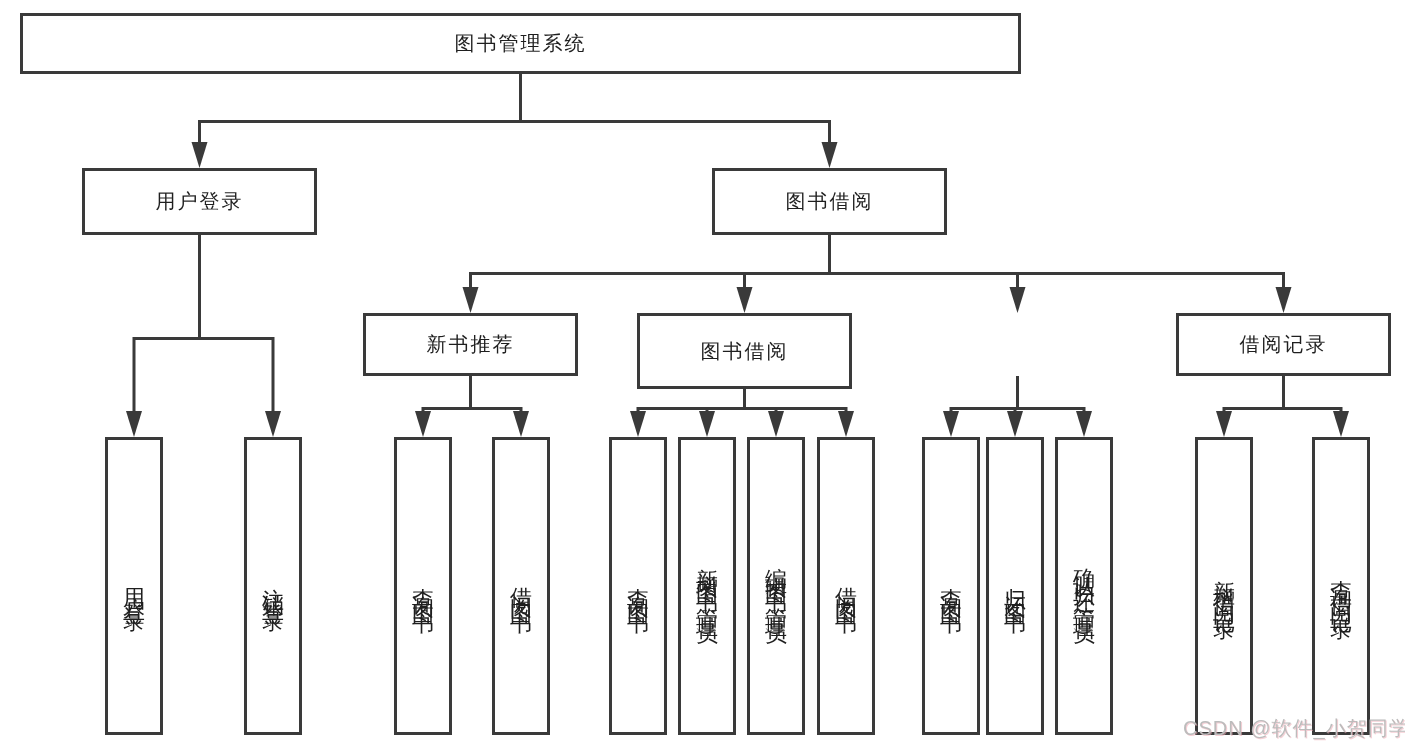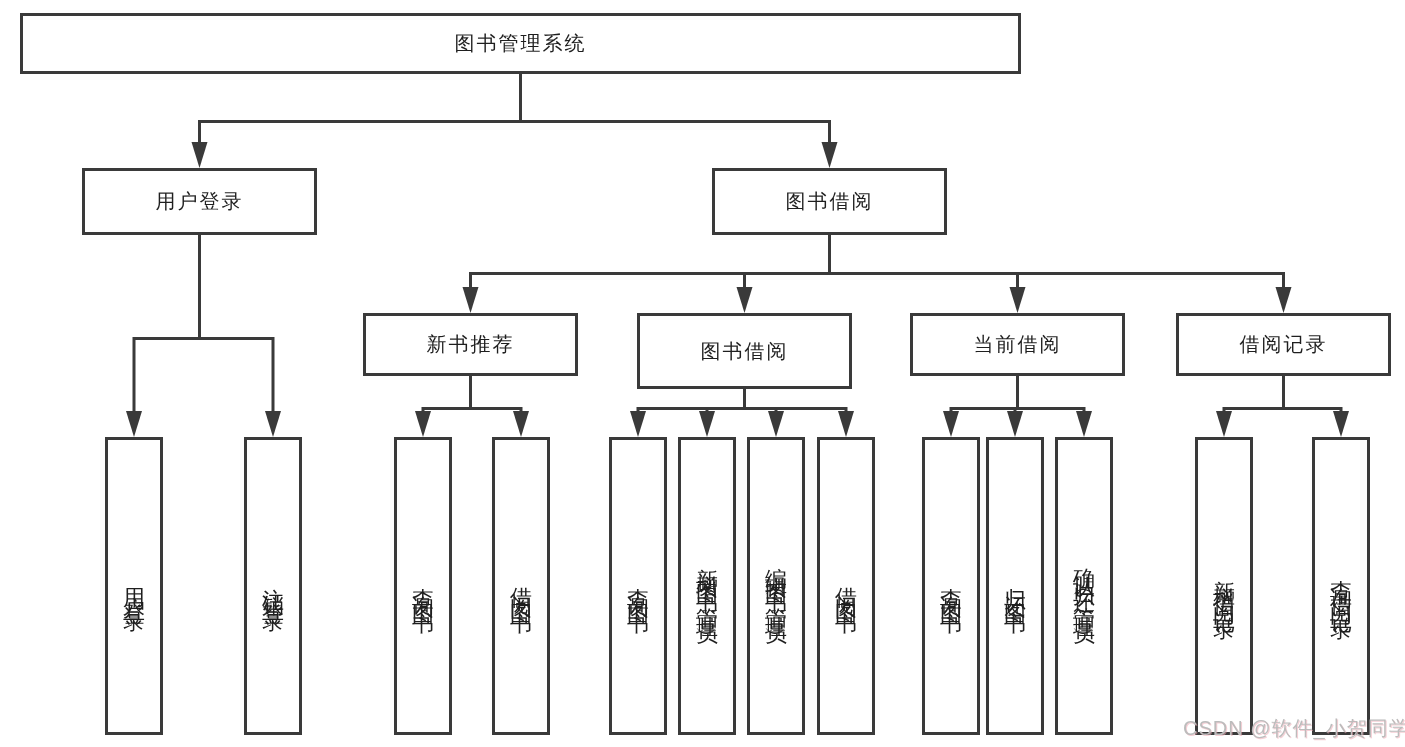--- a/index.html
+++ b/index.html
@@ -124,23 +124,20 @@
   <div class="box" style="left:712px; top:168px; width:235px; height:67px;">
     <span class="hlabel">图书借阅</span>
   </div>
 
   <div class="box" style="left:363px; top:313px; width:215px; height:63px;">
     <span class="hlabel">新书推荐</span>
   </div>
   <div class="box" style="left:637px; top:313px; width:215px; height:76px;">
     <span class="hlabel">图书借阅</span>
   </div>
-  <div class="box" style="left:910px; top:313px; width:215px; height:63px;">
-    <span class="hlabel">当前借阅</span>
-  </div>
   <div class="box" style="left:1176px; top:313px; width:215px; height:63px;">
     <span class="hlabel">借阅记录</span>
   </div>
 
   <div class="box vbox" style="left:105px;">
     <span class="vlabel">用户登录</span>
   </div>
   <div class="box vbox" style="left:244px;">
     <span class="vlabel">注销登录</span>
   </div>

